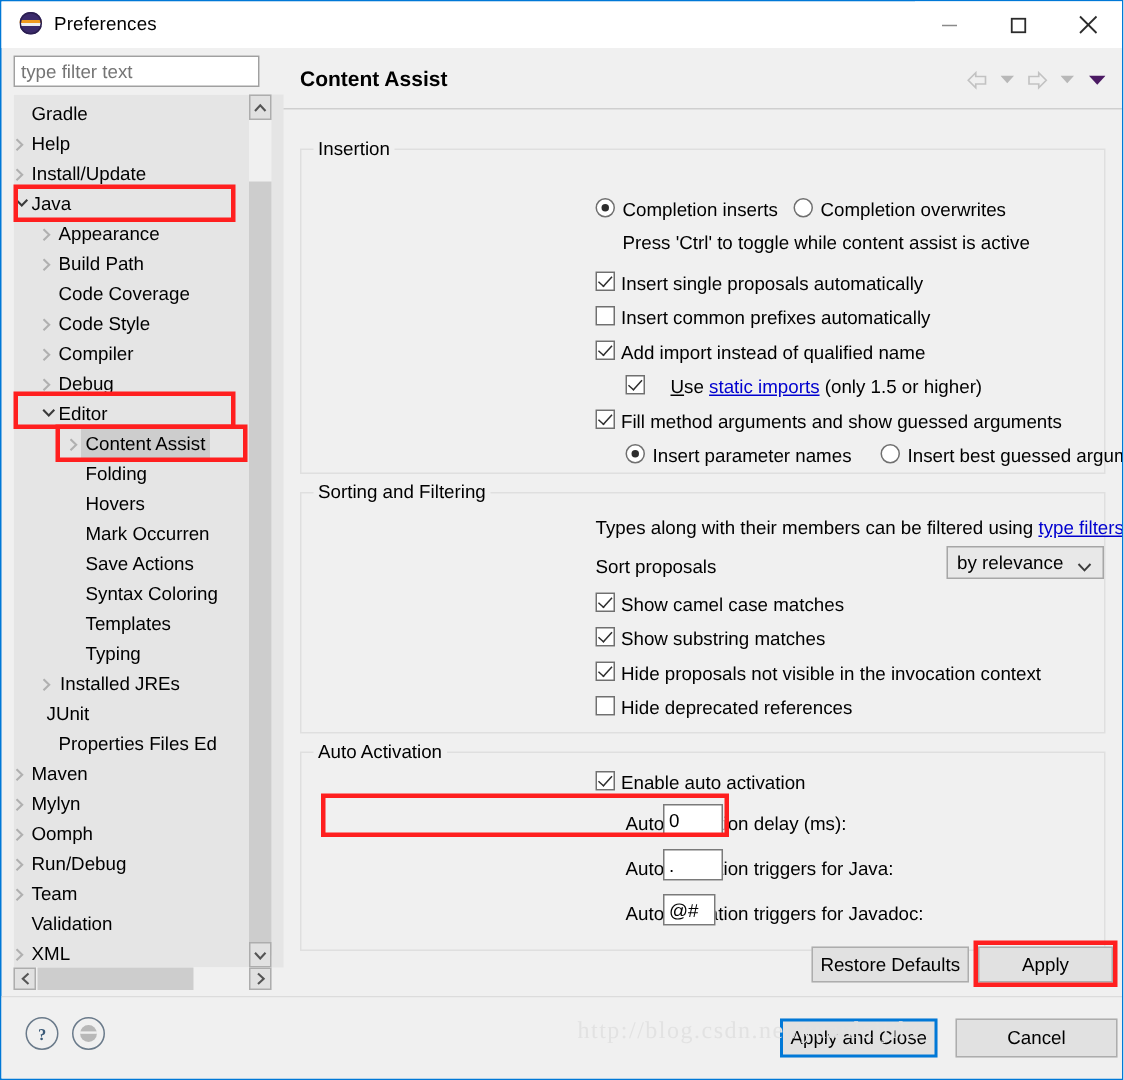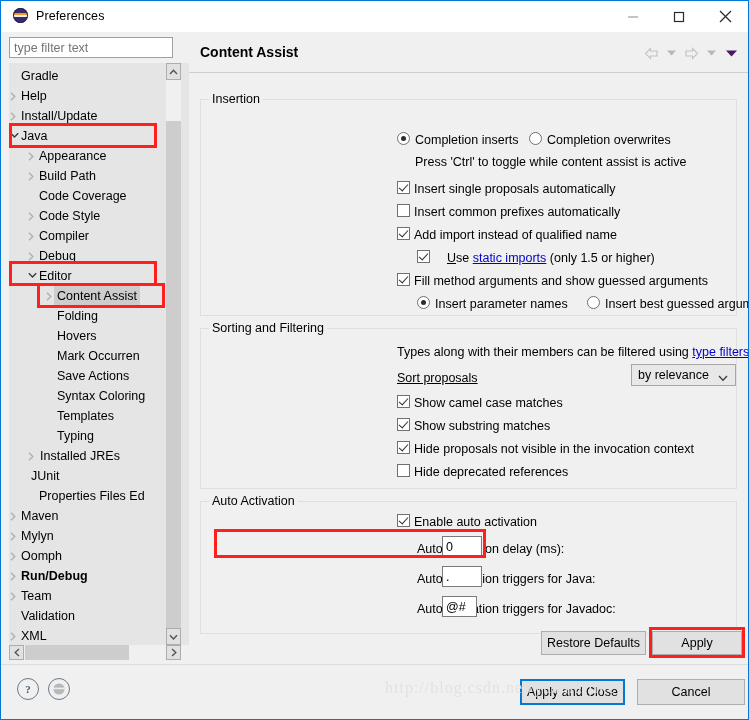--- a/index.html
+++ b/index.html
@@ -208,21 +208,21 @@
           </span><span class="lbl" style="margin-left: 12px;">Mylyn</span></div>
         <div class="trow" style="top: 482px; left: 0px; width: 157px;"><span class="arrow" style="left: 1px;">
             <svg width="6" height="9" viewBox="0 0 6 9">
               <polyline points="1,0.8 4.8,4.5 1,8.2" fill="none" stroke="#b0b0b0" stroke-width="1.4"></polyline>
             </svg>
           </span><span class="lbl" style="margin-left: 12px;">Oomph</span></div>
         <div class="trow" style="top: 502px; left: 0px; width: 157px;"><span class="arrow" style="left: 1px;">
             <svg width="6" height="9" viewBox="0 0 6 9">
               <polyline points="1,0.8 4.8,4.5 1,8.2" fill="none" stroke="#b0b0b0" stroke-width="1.4"></polyline>
             </svg>
-          </span><span class="lbl" style="margin-left: 12px; font-weight: bold;">Run/Debug</span></div>
+          </span><span class="lbl" style="margin-left: 12px;">Run/Debug</span></div>
         <div class="trow" style="top: 522px; left: 0px; width: 157px;"><span class="arrow" style="left: 1px;">
             <svg width="6" height="9" viewBox="0 0 6 9">
               <polyline points="1,0.8 4.8,4.5 1,8.2" fill="none" stroke="#b0b0b0" stroke-width="1.4"></polyline>
             </svg>
           </span><span class="lbl" style="margin-left: 12px;">Team</span></div>
         <div class="trow" style="top: 542px; left: 0px; width: 157px;"><span class="lbl" style="margin-left: 12px;">Validation</span></div>
         <div class="trow" style="top: 562px; left: 0px; width: 157px;"><span class="arrow" style="left: 1px;">
             <svg width="6" height="9" viewBox="0 0 6 9">
               <polyline points="1,0.8 4.8,4.5 1,8.2" fill="none" stroke="#b0b0b0" stroke-width="1.4"></polyline>
             </svg>
@@ -321,21 +321,21 @@
       <div class="tx" style="left:246px;top:224px;">Insert parameter names</div>
       <div class="rd" style="left:398px;top:223px;"></div>
       <div class="tx" style="left:416px;top:224px;">Insert best guessed arguments</div>
 
       <div class="group" style="left:11px;top:255px;width:537px;height:161px;">
         <div class="glabel">Sorting and Filtering</div>
       </div>
 
       <div class="tx" style="left:208px;top:272px;"><span>Types along with their members can be filtered using </span><span class="lnk">type filters</span></div>
 
-      <div class="tx" style="left:208px;top:298px;text-decoration:underline;">Sort proposals</div>
+      <div class="tx" style="left:208px;top:298px;">Sort proposals</div>
       <div class="combo" style="left:442px;top:291px;width:105px;height:22px;">
         <span class="cv">by relevance</span>
         <span class="ca">
           <svg width="10" height="7" viewBox="0 0 10 7">
               <polyline points="1,1 5,5.2 9,1" fill="none" stroke="#3d3d3d" stroke-width="1.3"></polyline>
             </svg>
         </span>
       </div>
 
       <div class="ck on" style="left:208px;top:322px;"></div>

